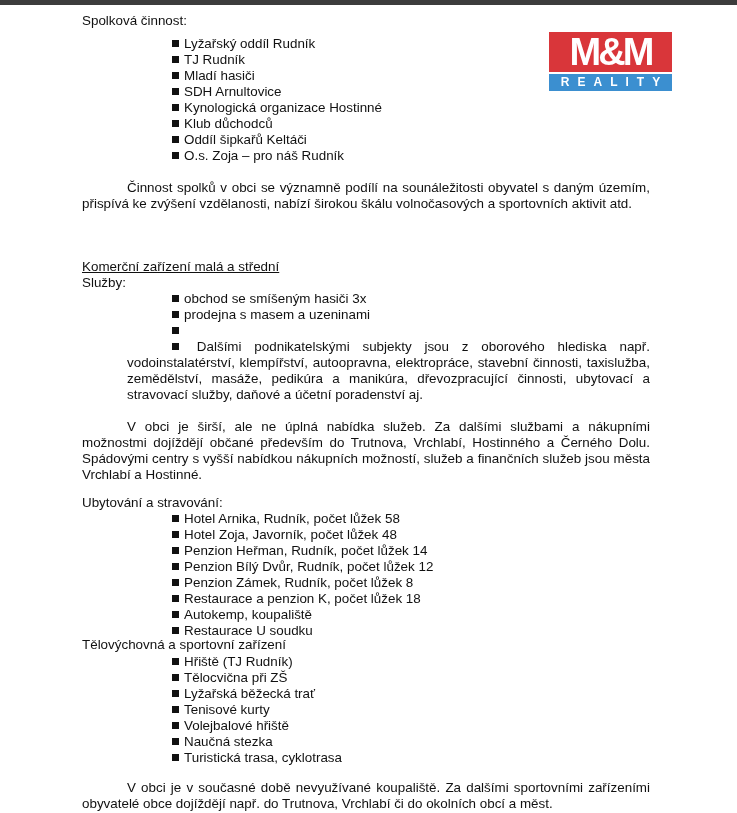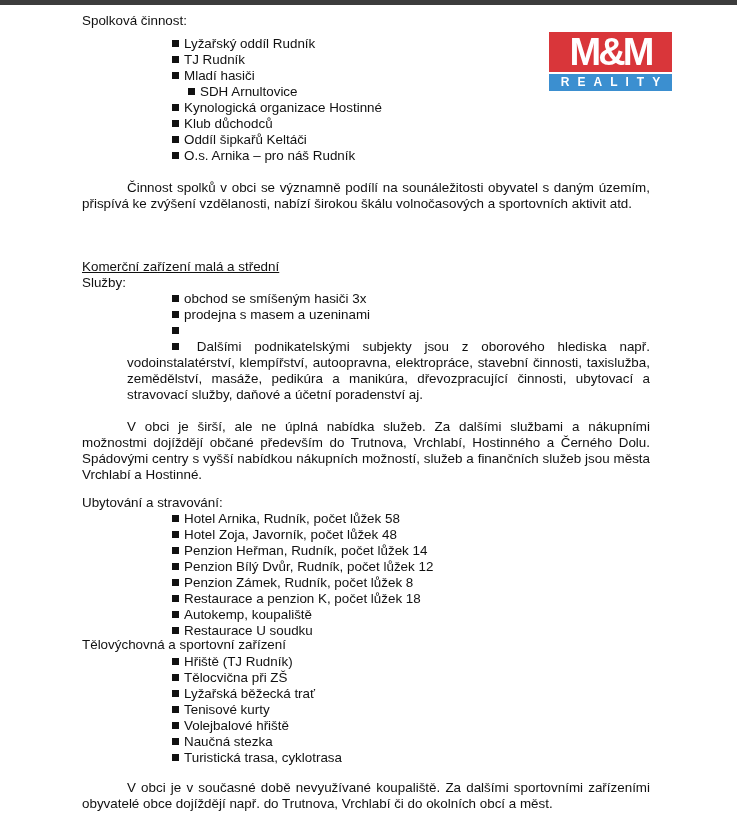--- a/index.html
+++ b/index.html
@@ -34,25 +34,25 @@
     <div class="logo-top">M&amp;M</div>
     <div class="logo-bot">REALITY</div>
   </div>
 
   <div class="txt" style="left:82px; top:13px;">Spolková činnost:</div>
 
   <div>
     <div class="bl" style="left:172px; top:36px;"><span class="bullet"></span><span>Lyžařský oddíl Rudník</span></div>
     <div class="bl" style="left:172px; top:52px;"><span class="bullet"></span><span>TJ Rudník</span></div>
     <div class="bl" style="left:172px; top:68px;"><span class="bullet"></span><span>Mladí hasiči</span></div>
-    <div class="bl" style="left:188px; top:84px;"><span class="bullet"></span><span>SDH Arnultovice</span></div>
+    <div class="bl" style="left:172px; top:84px;"><span class="bullet"></span><span>SDH Arnultovice</span></div>
     <div class="bl" style="left:172px; top:100px;"><span class="bullet"></span><span>Kynologická organizace Hostinné</span></div>
     <div class="bl" style="left:172px; top:116px;"><span class="bullet"></span><span>Klub důchodců</span></div>
     <div class="bl" style="left:172px; top:132px;"><span class="bullet"></span><span>Oddíl šipkařů Keltáči</span></div>
-    <div class="bl" style="left:172px; top:148px;"><span class="bullet"></span><span>O.s. Arnika – pro náš Rudník</span></div>
+    <div class="bl" style="left:172px; top:148px;"><span class="bullet"></span><span>O.s. Zoja – pro náš Rudník</span></div>
   </div>
 
   <div class="para" style="top:180px;"><span class="ind"></span><span>Činnost spolků v obci se významně podílí na sounáležitosti obyvatel s daným územím, přispívá ke zvýšení vzdělanosti, nabízí širokou škálu volnočasových a sportovních aktivit atd.</span></div>
 
   <div class="txt u" style="left:82px; top:259px;">Komerční zařízení malá a střední</div>
   <div class="txt" style="left:82px; top:275px;">Služby:</div>
 
   <div>
     <div class="bl" style="left:172px; top:291px;"><span class="bullet"></span><span>obchod se smíšeným hasiči 3x</span></div>
     <div class="bl" style="left:172px; top:307px;"><span class="bullet"></span><span>prodejna s masem a uzeninami</span></div>

